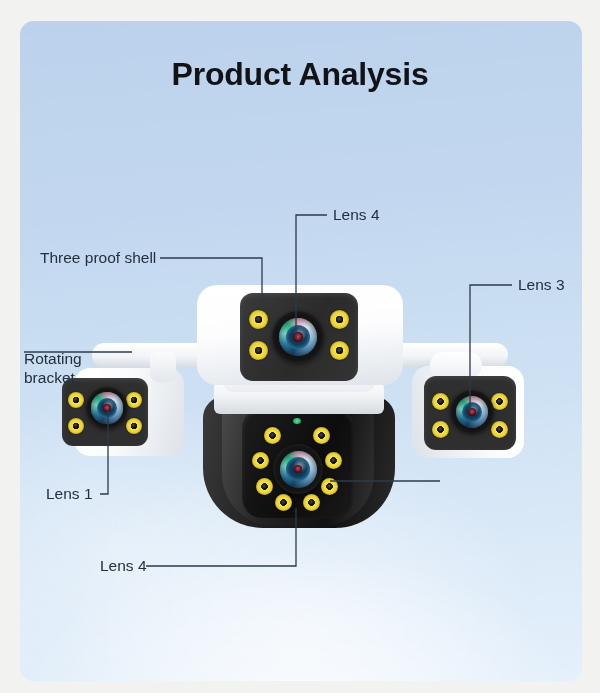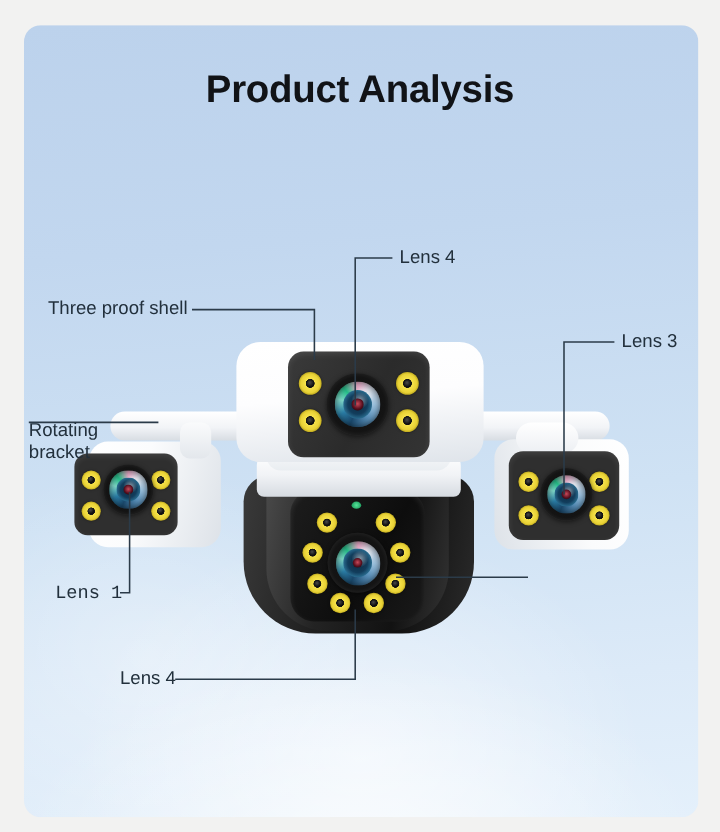--- a/index.html
+++ b/index.html
@@ -278,18 +278,18 @@
 
   <div class="label" style="left:40px; top:249px;text-align:right;">Three proof shell</div>
 
   <div class="label" style="left:24px; top:318px;margin-top:32px;">Rotating
 bracket</div>
 
   <div class="label" style="left:333px; top:206px;">Lens 4</div>
 
   <div class="label" style="left:518px; top:276px;">Lens 3</div>
 
-  <div class="label" style="left:46px; top:485px;font-family:Liberation Mono, monospace;">Lens 1</div>
+  <div class="label" style="left:46px; top:485px;">Lens 1</div>
 
   <div class="label" style="left:100px; top:557px;">Lens 4</div>
 
 
 </div>
 
 </body></html>

